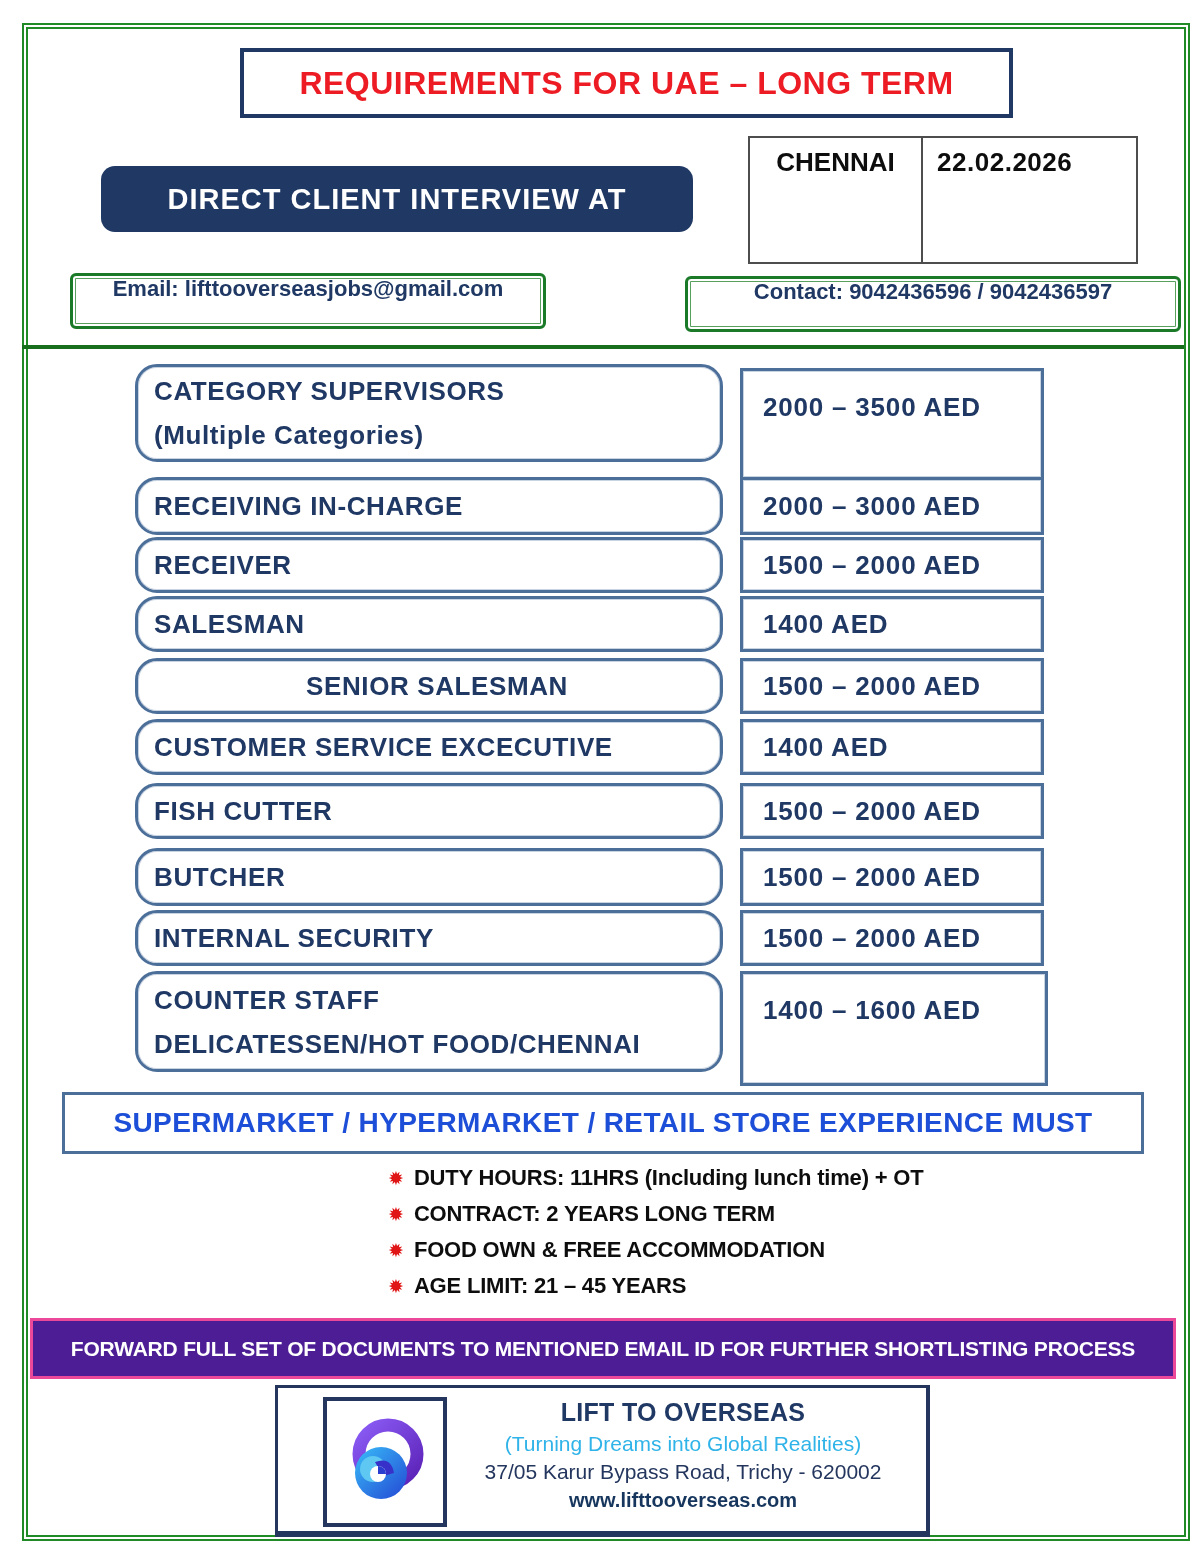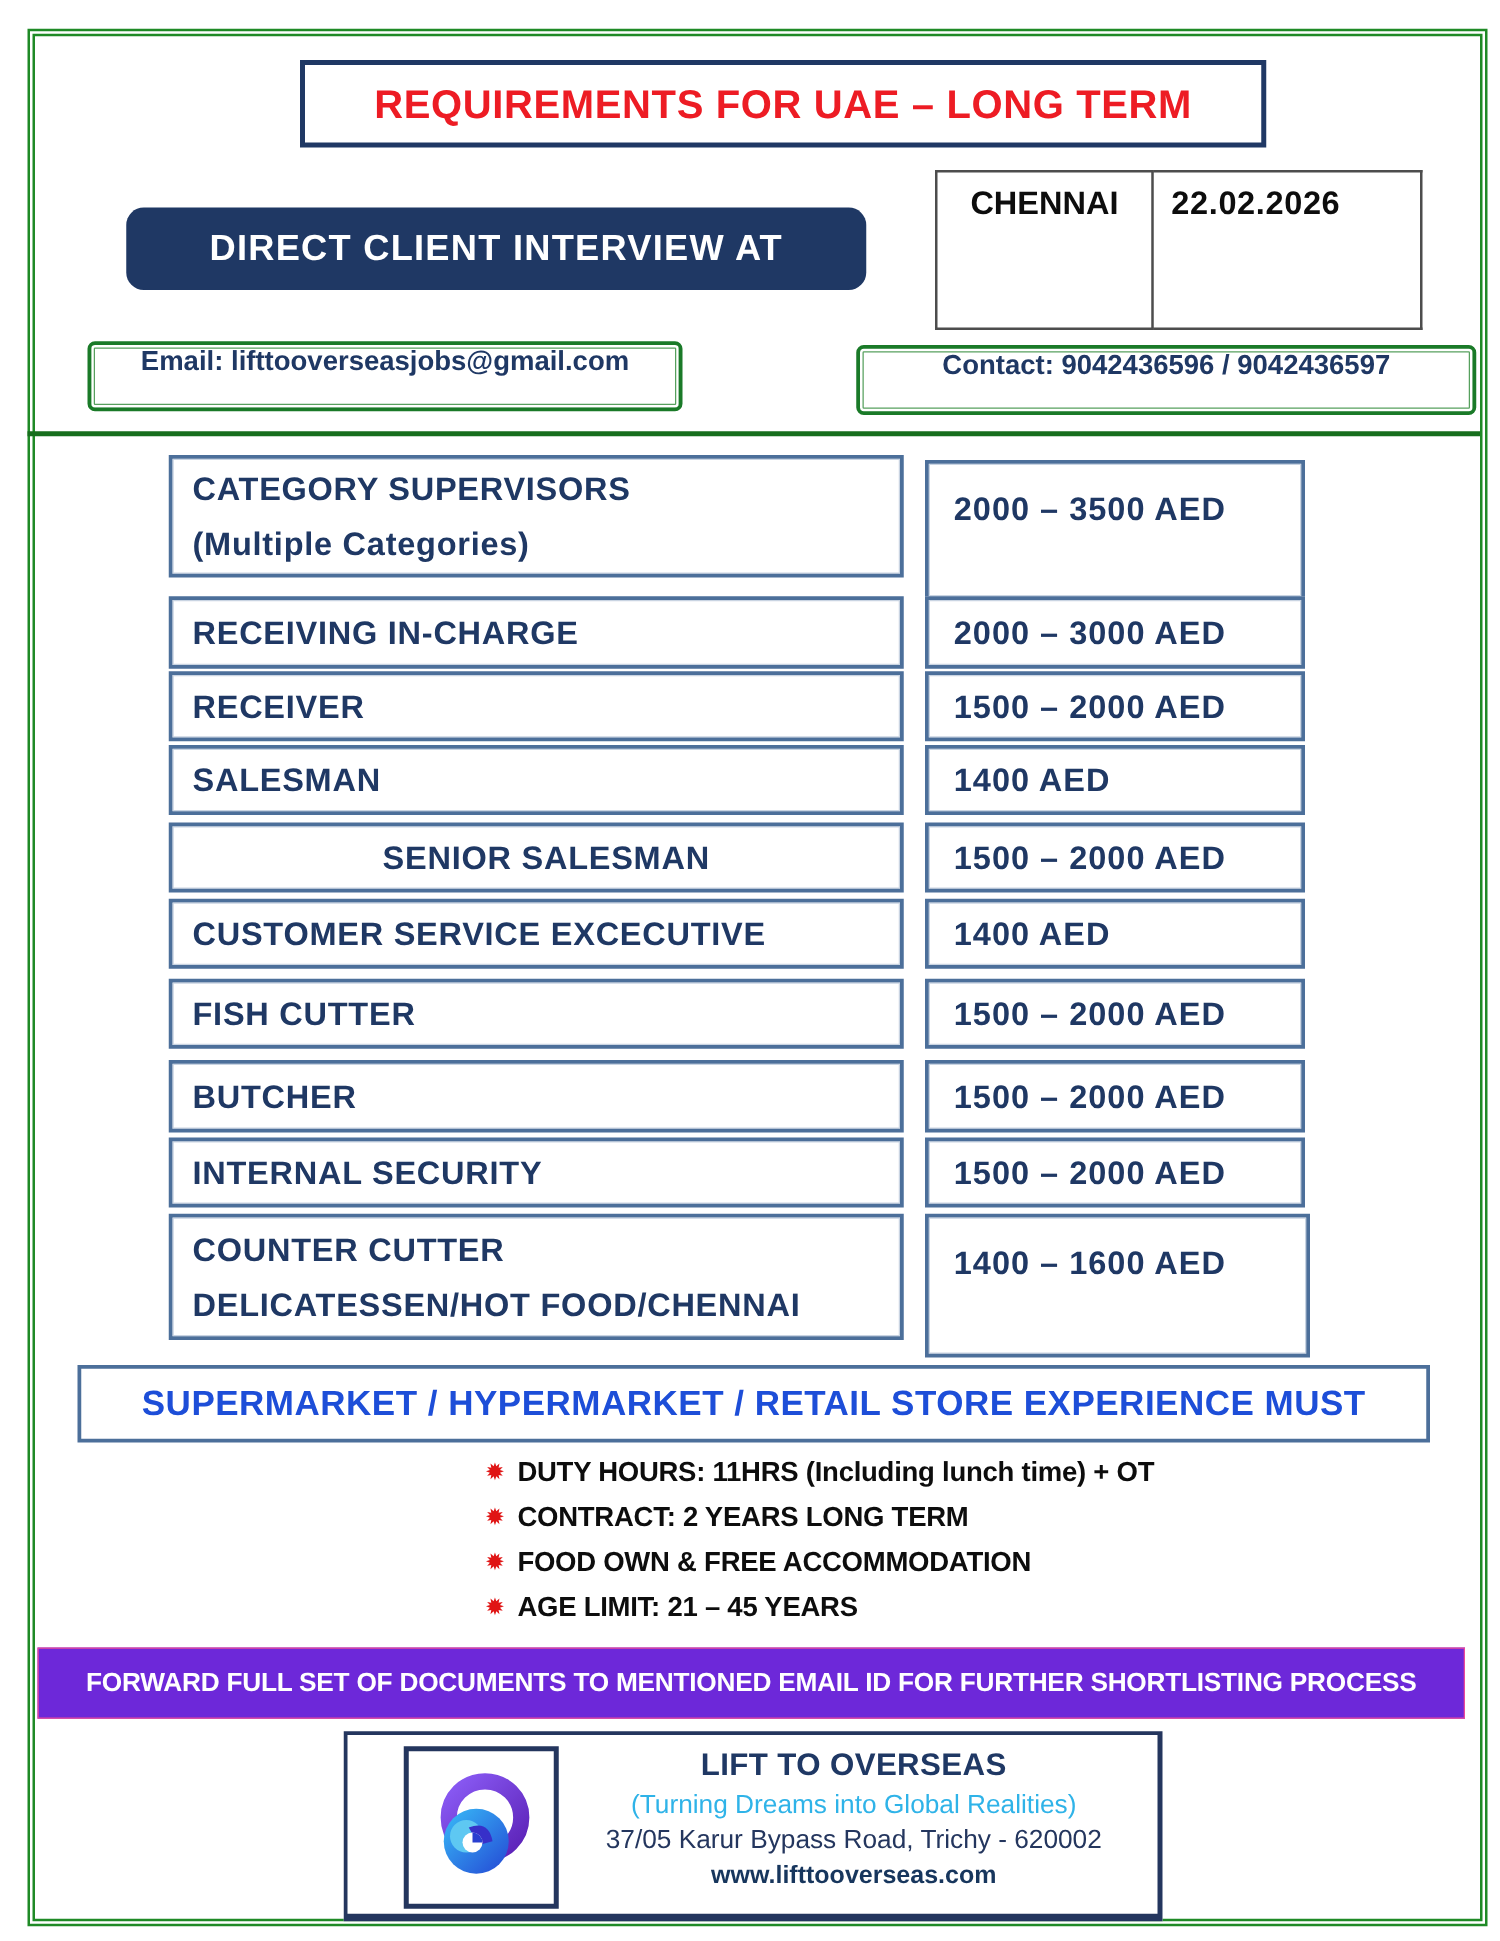--- a/index.html
+++ b/index.html
@@ -50,37 +50,37 @@
   .job-box{
     position:absolute;background:#fff;border:3px solid #4c6f9a;
     display:flex;flex-direction:column;justify-content:center;
     box-shadow:0 0 0 1px #c9d4e2 inset;
   }
   .job-box .jt{
     color:#1f3864;font-weight:bold;font-size:26px;letter-spacing:.6px;
     padding-left:16px;line-height:44px;white-space:nowrap;
   }
   .job-box.salary .jt{padding-left:20px;letter-spacing:.8px;}
-  .tcol{left:135px;width:582px;}
+  .tcol{left:135px;width:582px;border-radius:22px;}
   .scol{left:740px;width:298px;}
   
   .exp-banner{
     position:absolute;left:62px;top:1092px;width:1076px;height:56px;background:#fff;
     border:3px solid #4c6f9a;display:flex;align-items:center;justify-content:center;
   }
   .exp-banner span{color:#1d4ed8;font-weight:bold;font-size:28px;letter-spacing:.4px;white-space:nowrap;}
   
   .terms{position:absolute;left:388px;top:1160px;margin:0;padding:0;list-style:none;}
   .terms li{display:flex;align-items:center;height:36px;}
   .terms .star{color:#e01515;font-size:19px;margin-right:10px;line-height:1;}
   .terms .txt{color:#0d0d0d;font-weight:bold;font-size:22px;white-space:nowrap;letter-spacing:-0.2px;}
   
   .forward-banner{
-    position:absolute;left:30px;top:1318px;width:1140px;height:55px;background:#6d28d9;
-    display:flex;align-items:center;justify-content:center;border:1px solid #ec4899;
+    position:absolute;left:30px;top:1318px;width:1140px;height:55px;background:#4c1d95;
+    display:flex;align-items:center;justify-content:center;border:3px solid #ec4899;
   }
   .forward-banner span{color:#ffffff;font-weight:bold;font-size:21px;letter-spacing:-0.2px;white-space:nowrap;}
   
   .footer-box{
     position:absolute;left:275px;top:1385px;width:648px;height:143px;background:#fff;
     border:3px solid #24365e;border-bottom-width:6px;border-right-width:4px;
   }
   .logo-frame{
     position:absolute;left:45px;top:9px;width:116px;height:122px;
     border:4px solid #24365e;background:#fff;display:flex;align-items:center;justify-content:center;
@@ -183,21 +183,21 @@
   </div>
 
   <div class="job-box tcol" style="top:910px;height:50px;">
     <span class="jt">INTERNAL SECURITY</span>
   </div>
   <div class="job-box salary scol" style="top:910px;height:50px;">
     <span class="jt">1500 – 2000 AED</span>
   </div>
 
   <div class="job-box tcol" style="top:971px;height:95px;">
-    <span class="jt">COUNTER CUTTER</span>
+    <span class="jt">COUNTER STAFF</span>
     <span class="jt">DELICATESSEN/HOT FOOD/CHENNAI</span>
   </div>
   <div class="job-box salary scol" style="top:971px;height:95px;justify-content:flex-start;padding-top:14px;width:302px;">
     <span class="jt">1400 – 1600 AED</span>
   </div>
 
   <div class="exp-banner">
     <span>SUPERMARKET / HYPERMARKET / RETAIL STORE EXPERIENCE MUST</span>
   </div>
 

